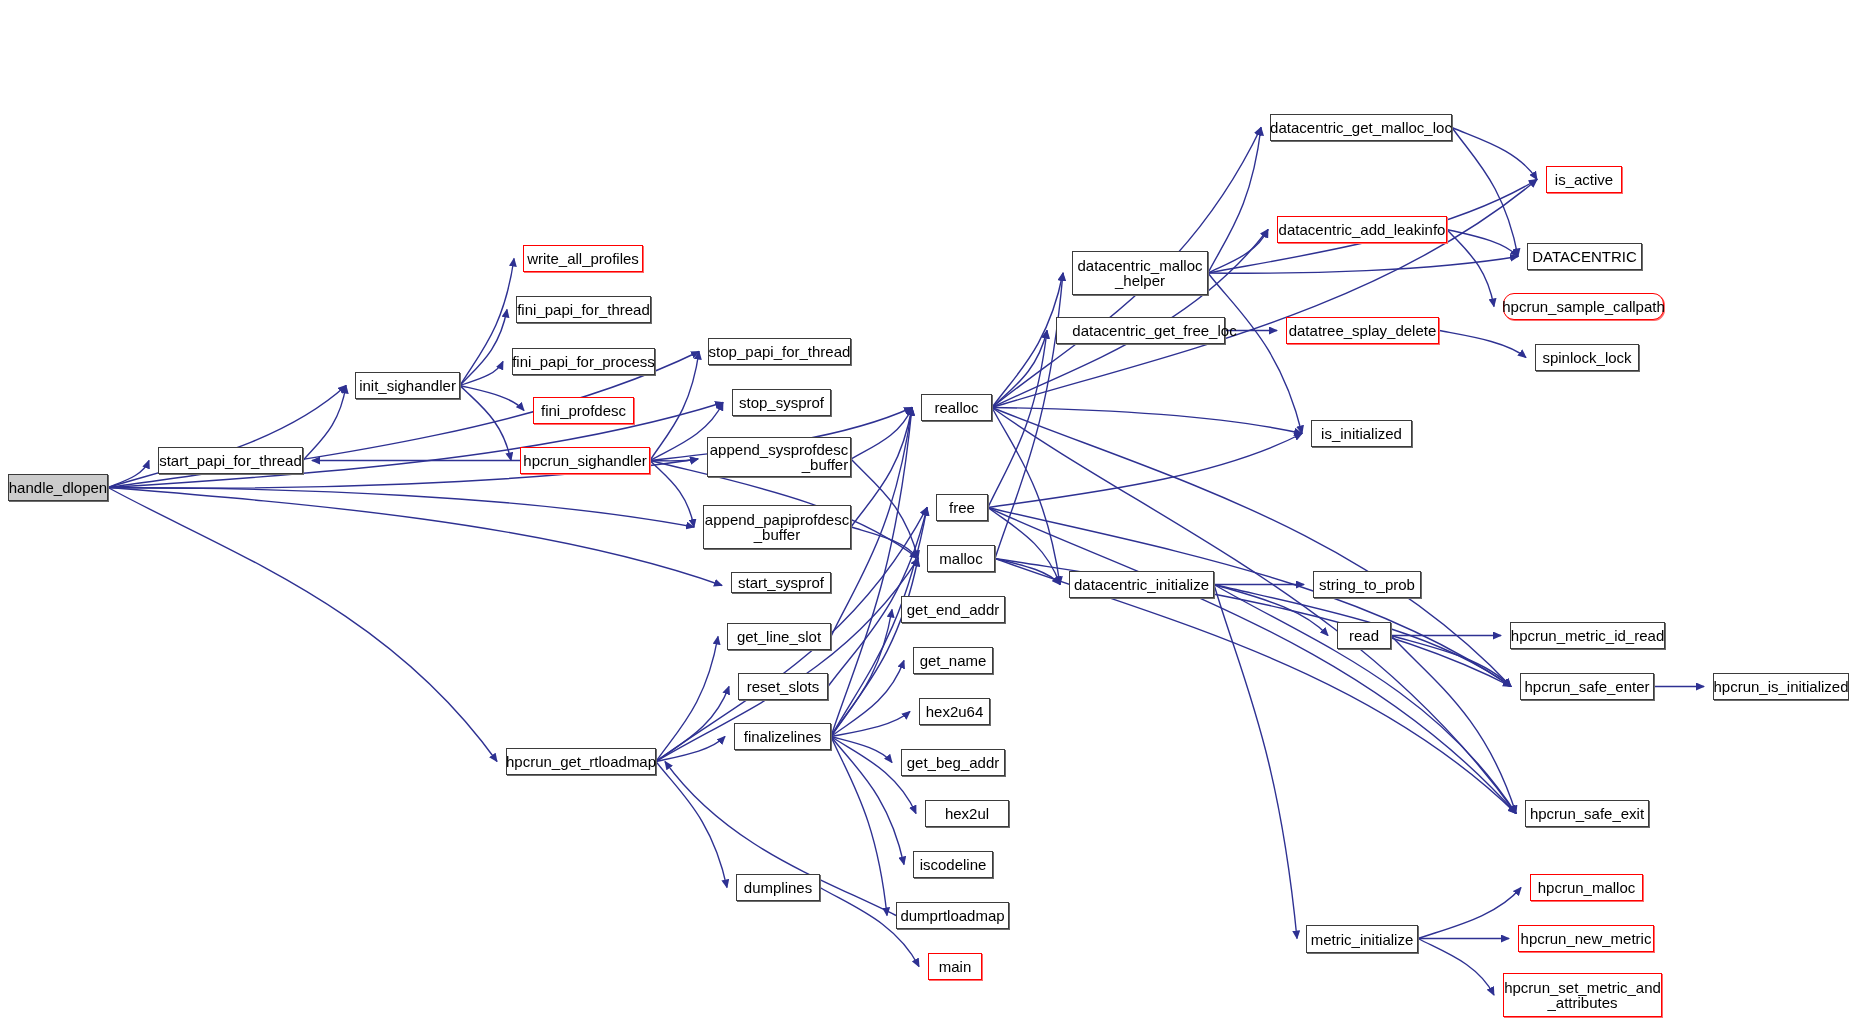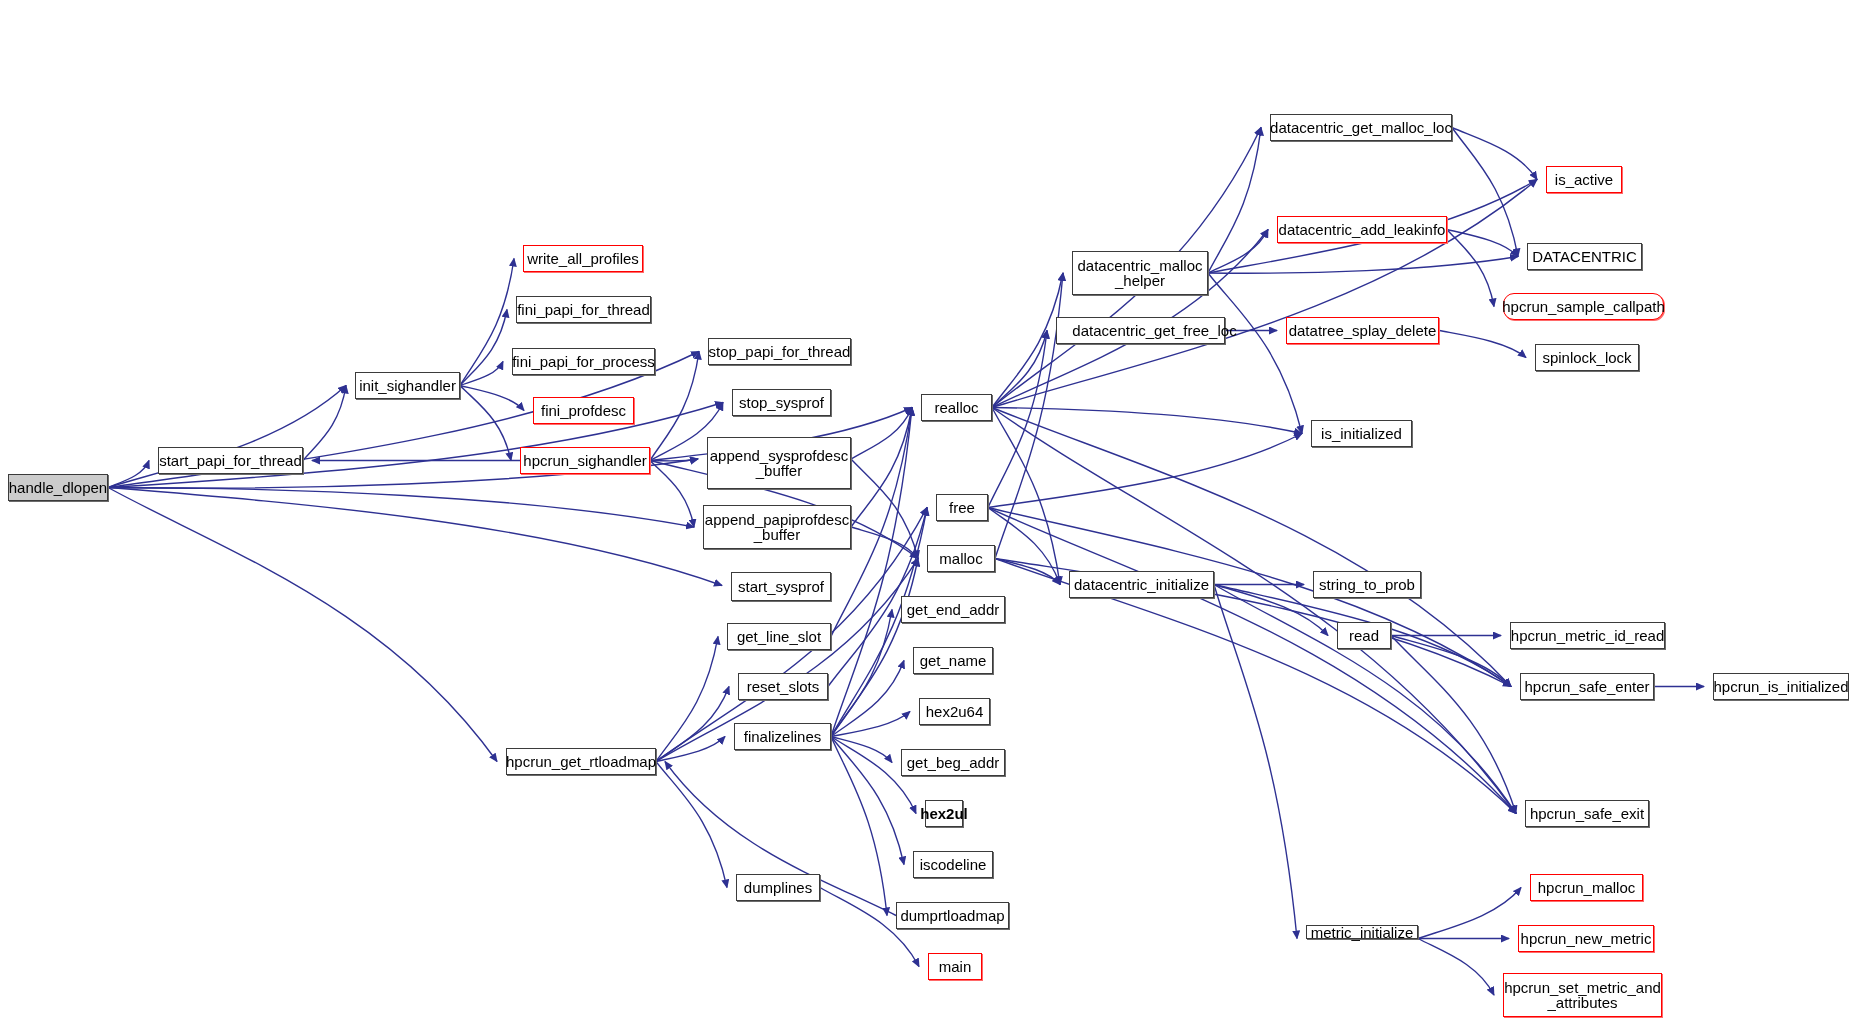--- a/index.html
+++ b/index.html
@@ -136,38 +136,38 @@
       <div class="node current" style="left: 8px; top: 474px; width: 100px; height: 27px;"><span>handle_dlopen</span></div>
       <div class="node" style="left: 158px; top: 447px; width: 145px; height: 27px;"><span>start_papi_for_thread</span></div>
       <div class="node" style="left: 355px; top: 372px; width: 105px; height: 27px;"><span>init_sighandler</span></div>
       <div class="node red" style="left: 523px; top: 245px; width: 120px; height: 27px;"><span>write_all_profiles</span></div>
       <div class="node" style="left: 516px; top: 296px; width: 135px; height: 27px;"><span>fini_papi_for_thread</span></div>
       <div class="node" style="left: 512px; top: 348px; width: 143px; height: 27px;"><span>fini_papi_for_process</span></div>
       <div class="node red" style="left: 533px; top: 397px; width: 101px; height: 27px;"><span>fini_profdesc</span></div>
       <div class="node red" style="left: 520px; top: 447px; width: 130px; height: 27px;"><span>hpcrun_sighandler</span></div>
       <div class="node" style="left: 708px; top: 338px; width: 143px; height: 27px; text-align: right;"><span>stop_papi_for_thread</span></div>
       <div class="node" style="left: 732px; top: 389px; width: 99px; height: 27px;"><span>stop_sysprof</span></div>
-      <div class="node" style="left: 707px; top: 437px; width: 144px; height: 52px;"><span>append_sysprofdesc
+      <div class="node" style="left: 707px; top: 437px; width: 144px; height: 40px; text-align: right;"><span>append_sysprofdesc
 _buffer</span></div>
       <div class="node" style="left: 703px; top: 505px; width: 148px; height: 44px;"><span>append_papiprofdesc
 _buffer</span></div>
-      <div class="node" style="left: 731px; top: 572px; width: 100px; height: 29px;"><span>start_sysprof</span></div>
+      <div class="node" style="left: 731px; top: 572px; width: 100px; height: 21px;"><span>start_sysprof</span></div>
       <div class="node" style="left: 727px; top: 623px; width: 104px; height: 27px;"><span>get_line_slot</span></div>
       <div class="node" style="left: 738px; top: 673px; width: 90px; height: 27px;"><span>reset_slots</span></div>
       <div class="node" style="left: 734px; top: 723px; width: 97px; height: 27px;"><span>finalizelines</span></div>
       <div class="node" style="left: 506px; top: 748px; width: 150px; height: 27px;"><span>hpcrun_get_rtloadmap</span></div>
       <div class="node" style="left: 736px; top: 874px; width: 84px; height: 27px;"><span>dumplines</span></div>
       <div class="node" style="left: 921px; top: 394px; width: 71px; height: 27px;"><span>realloc</span></div>
       <div class="node" style="left: 936px; top: 494px; width: 52px; height: 27px;"><span>free</span></div>
       <div class="node" style="left: 927px; top: 545px; width: 68px; height: 27px;"><span>malloc</span></div>
       <div class="node" style="left: 901px; top: 596px; width: 104px; height: 27px;"><span>get_end_addr</span></div>
       <div class="node" style="left: 913px; top: 647px; width: 80px; height: 27px;"><span>get_name</span></div>
       <div class="node" style="left: 919px; top: 698px; width: 71px; height: 27px;"><span>hex2u64</span></div>
       <div class="node" style="left: 901px; top: 749px; width: 104px; height: 27px;"><span>get_beg_addr</span></div>
-      <div class="node" style="left: 925px; top: 800px; width: 38px; height: 27px; font-weight: bold;"><span>hex2ul</span></div>
+      <div class="node" style="left: 925px; top: 800px; width: 84px; height: 27px;"><span>hex2ul</span></div>
       <div class="node" style="left: 913px; top: 851px; width: 80px; height: 27px;"><span>iscodeline</span></div>
       <div class="node" style="left: 896px; top: 902px; width: 113px; height: 27px;"><span>dumprtloadmap</span></div>
       <div class="node red" style="left: 928px; top: 953px; width: 54px; height: 27px;"><span>main</span></div>
       <div class="node" style="left: 1270px; top: 114px; width: 182px; height: 27px; text-align: right;"><span>datacentric_get_malloc_loc</span></div>
       <div class="node red" style="left: 1546px; top: 166px; width: 76px; height: 27px;"><span>is_active</span></div>
       <div class="node red" style="left: 1277px; top: 216px; width: 170px; height: 27px;"><span>datacentric_add_leakinfo</span></div>
       <div class="node" style="left: 1527px; top: 243px; width: 115px; height: 27px;"><span>DATACENTRIC</span></div>
       <div class="node" style="left: 1072px; top: 251px; width: 136px; height: 44px;"><span>datacentric_malloc
 _helper</span></div>
       <div class="node red" style="left: 1503px; top: 293px; width: 161px; height: 27px; border-radius: 11px;"><span>hpcrun_sample_callpath</span></div>
@@ -176,18 +176,18 @@
       <div class="node" style="left: 1535px; top: 344px; width: 104px; height: 27px;"><span>spinlock_lock</span></div>
       <div class="node" style="left: 1311px; top: 420px; width: 101px; height: 27px;"><span>is_initialized</span></div>
       <div class="node" style="left: 1069px; top: 571px; width: 145px; height: 27px;"><span>datacentric_initialize</span></div>
       <div class="node" style="left: 1313px; top: 571px; width: 108px; height: 27px;"><span>string_to_prob</span></div>
       <div class="node" style="left: 1337px; top: 622px; width: 54px; height: 27px;"><span>read</span></div>
       <div class="node" style="left: 1510px; top: 622px; width: 155px; height: 27px;"><span>hpcrun_metric_id_read</span></div>
       <div class="node" style="left: 1520px; top: 673px; width: 134px; height: 27px;"><span>hpcrun_safe_enter</span></div>
       <div class="node" style="left: 1713px; top: 673px; width: 136px; height: 27px;"><span>hpcrun_is_initialized</span></div>
       <div class="node" style="left: 1525px; top: 800px; width: 124px; height: 27px;"><span>hpcrun_safe_exit</span></div>
       <div class="node red" style="left: 1530px; top: 874px; width: 113px; height: 27px;"><span>hpcrun_malloc</span></div>
-      <div class="node" style="left: 1306px; top: 925px; width: 112px; height: 14px;"><span>metric_initialize</span></div>
+      <div class="node" style="left: 1306px; top: 925px; width: 112px; height: 28px;"><span>metric_initialize</span></div>
       <div class="node red" style="left: 1518px; top: 925px; width: 136px; height: 27px;"><span>hpcrun_new_metric</span></div>
       <div class="node red" style="left: 1503px; top: 973px; width: 159px; height: 44px;"><span>hpcrun_set_metric_and
 _attributes</span></div>
     </div>
 </div>
 
 </body></html>

